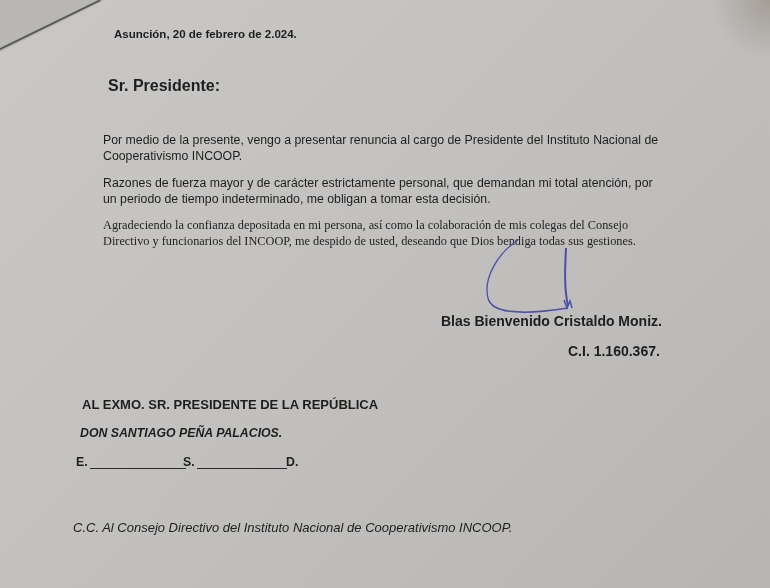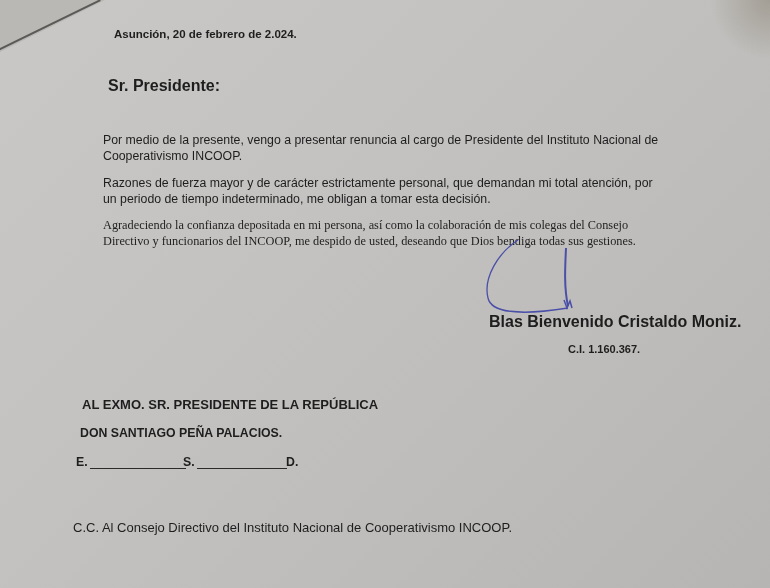--- a/index.html
+++ b/index.html
@@ -25,28 +25,28 @@
     background: radial-gradient(circle at top right, #a39e95 0%, rgba(163,158,149,0) 70%);
   }
   .t { position:absolute; white-space:nowrap; }
   .bold { font-weight:bold; }
   .date { left:114px; top:28px; font-size:11.5px; }
   .salut { left:108px; top:77px; font-size:16px; }
   .para { left:103px; font-size:12.3px; line-height:16px; white-space:normal; width:565px; }
   .p1 { top:132px; }
   .p2 { top:175px; }
   .p3 { top:217px;font-family:Liberation Serif, serif; }
-  .sig-name { left:441px; top:313px; font-size:16px;margin-left:48px; }
-  .sig-ci { left:568px; top:343px; font-size:11px; }
+  .sig-name { left:441px; top:313px; font-size:14px; }
+  .sig-ci { left:568px; top:343px; font-size:14px; }
   .addr1 { left:82px; top:397px; font-size:13px; }
-  .addr2 { left:80px; top:426px; font-size:12.3px; }
+  .addr2 { left:80px; top:426px; font-size:12.3px;font-style:italic; }
   .esd { left:76px; top:455px; font-size:12.3px; width:240px; height:18px; }
   .esd span { position:absolute; }
   .esd .line { position:absolute; height:1px; background:#2a2a2a; top:13px; }
-  .cc { left:73px; top:520px; font-size:13px; }
+  .cc { left:73px; top:520px; font-size:13px;font-style:italic; }
   .signature { position:absolute; left:478px; top:238px; }
 </style>
 </head>
 <body>
 
 <div class="page">
   <div class="fold"></div>
   <div class="fold-line"></div>
   <div class="corner-shade"></div>
 

